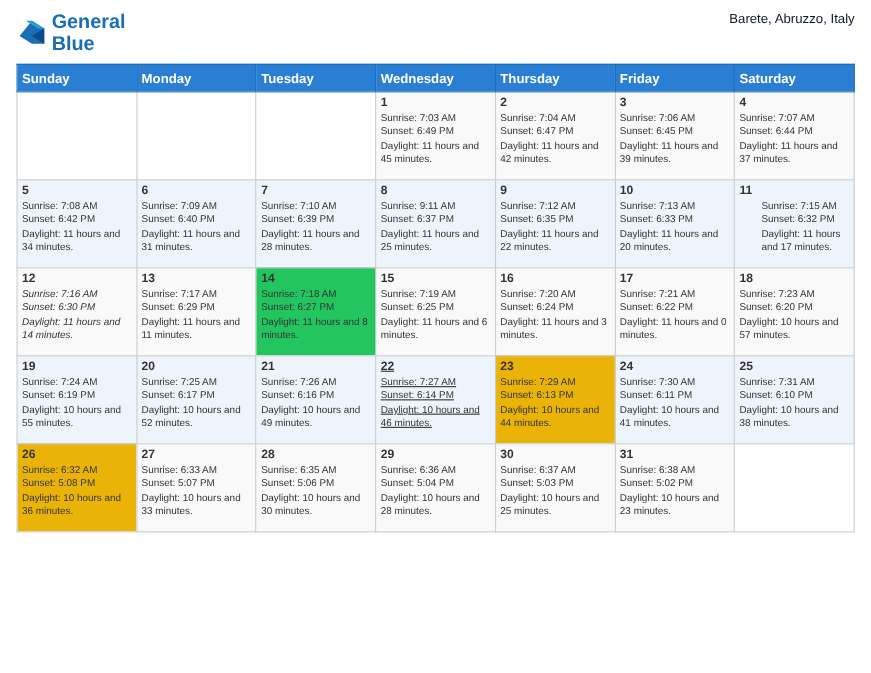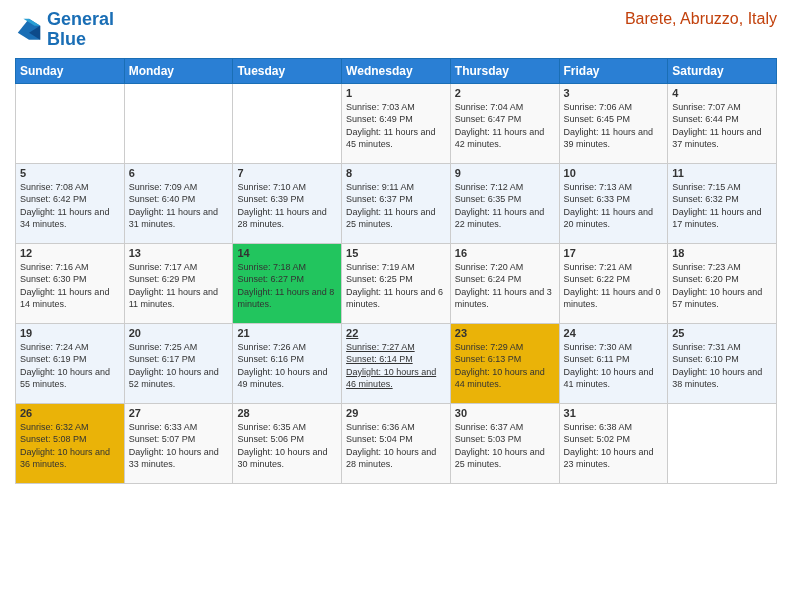--- a/index.html
+++ b/index.html
@@ -44,23 +44,23 @@
     .title-block {
       text-align: right;
     }
     .title-block h1 {
       font-size: 32px;
       font-weight: bold;
       color: #333;
       line-height: 1.1;
     }
     .title-block h2 {
-      font-size: 16px;
+      font-size: 12px;
       font-weight: normal;
-      color: #c2410c;
+      color: #0f172a;
     }
     .calendar {
       flex: 1;
       border: 1px solid #ccc;
       border-collapse: collapse;
       width: 100%;
       table-layout: fixed;
     }
     .calendar th {
       background: #2a7fd4;
@@ -193,29 +193,29 @@
 Daylight: 11 hours and 22 minutes.</div>
           </td>
           <td style="background: rgb(238, 244, 251);">
             <span class="day-num">10</span>
             <div class="day-info" style="white-space: pre-line;">Sunrise: 7:13 AM
 Sunset: 6:33 PM
 Daylight: 11 hours and 20 minutes.</div>
           </td>
           <td style="background: rgb(238, 244, 251);">
             <span class="day-num">11</span>
-            <div class="day-info" style="white-space: pre-line;">Sunrise: 7:15 AM
+            <div class="day-info" style="white-space: pre-line; margin-left: 20px;">Sunrise: 7:15 AM
 Sunset: 6:32 PM
 Daylight: 11 hours and 17 minutes.</div>
           </td>
         </tr>
         <tr>
           <td style="background: rgb(249, 249, 249);">
             <span class="day-num">12</span>
-            <div class="day-info" style="white-space: pre-line;">Sunrise: 7:16 AM
+            <div class="day-info" style="white-space: pre-line; font-style: italic;">Sunrise: 7:16 AM
 Sunset: 6:30 PM
 Daylight: 11 hours and 14 minutes.</div>
           </td>
           <td style="background: rgb(249, 249, 249);">
             <span class="day-num">13</span>
             <div class="day-info" style="white-space: pre-line;">Sunrise: 7:17 AM
 Sunset: 6:29 PM
 Daylight: 11 hours and 11 minutes.</div>
           </td>
           <td style="background: #22c55e;">

